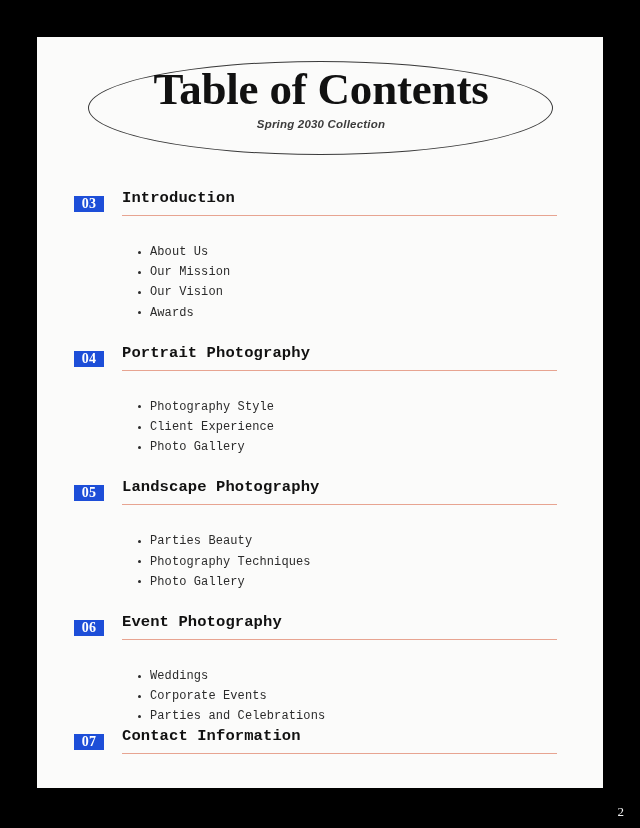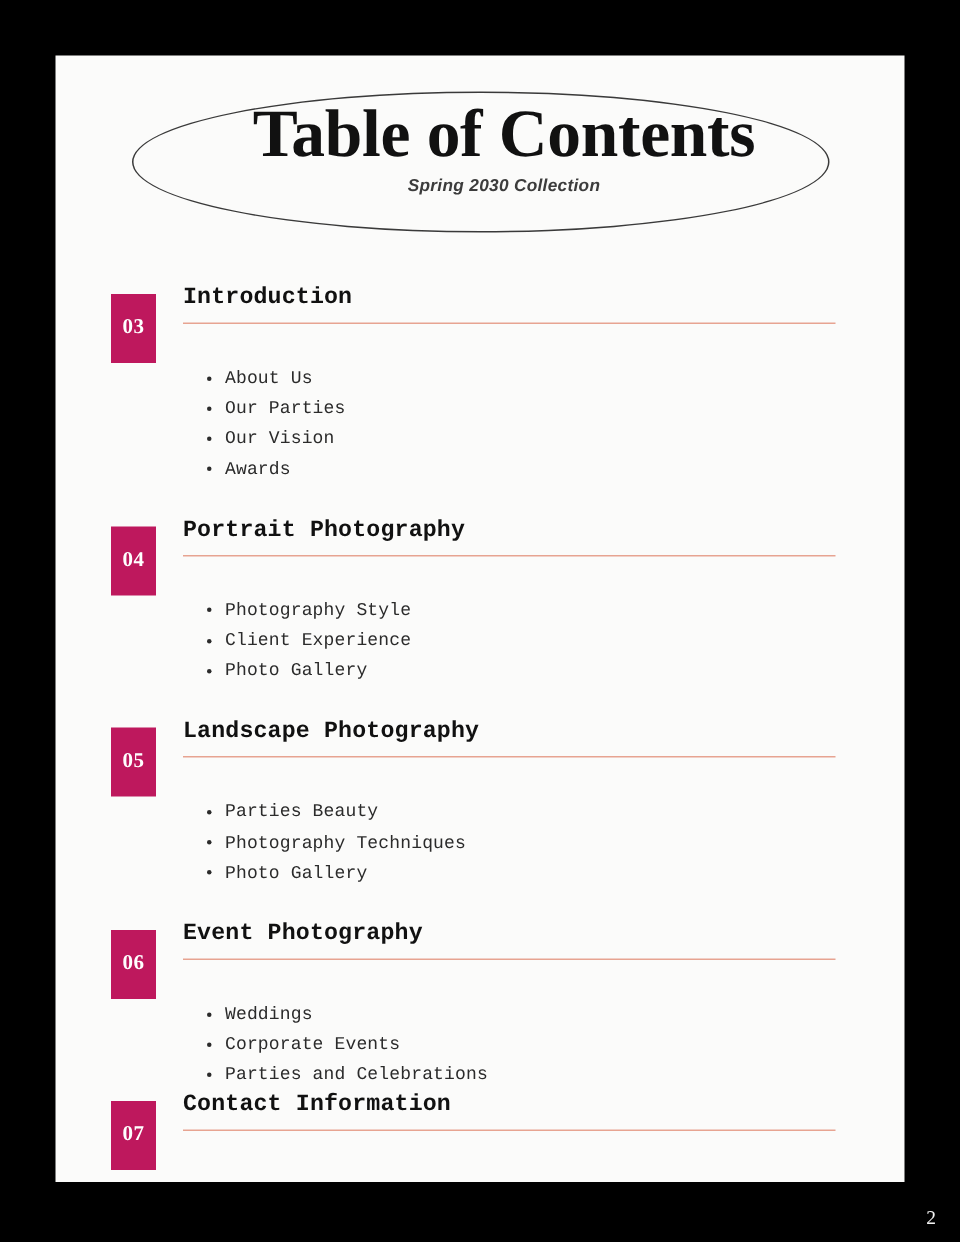--- a/index.html
+++ b/index.html
@@ -38,21 +38,21 @@
     left: 51px;
     top: 24px;
     width: 465px;
     height: 94px;
     border: 1px solid #3A3A3A;
     border-radius: 50%;
   }
 
   .title-block {
     position: absolute;
-    left: 16px;
+    left: 1px;
     top: 30px;
     width: 100%;
     text-align: center;
   }
 
   .doc-title {
     font-family: "Liberation Serif", "DejaVu Serif", serif;
     font-weight: 700;
     font-size: 45px;
     line-height: 1.02;
@@ -82,22 +82,22 @@
   .section-head {
     position: relative;
     min-height: 38px;
   }
 
   .num-badge {
     position: absolute;
     left: 37px;
     top: 7px;
     width: 30px;
-    height: 46px;
-    background: #be185d;
+    height: 16px;
+    background: #1d4ed8;
     color: #FFFFFF;
     font-family: "Liberation Serif", "DejaVu Serif", serif;
     font-weight: 700;
     font-size: 14px;
     display: flex;
     align-items: center;
     justify-content: center;
     letter-spacing: 0.3px;
   }
 
@@ -184,21 +184,21 @@
   <div class="sections">
 
     <div class="section s03">
       <div class="section-head">
         <div class="num-badge">03</div>
         <div class="section-title">Introduction</div>
         <div class="section-rule"></div>
       </div>
       <ul class="sub-list">
         <li class="sub-item">About Us</li>
-        <li class="sub-item">Our Parties</li>
+        <li class="sub-item">Our Mission</li>
         <li class="sub-item">Our Vision</li>
         <li class="sub-item">Awards</li>
       </ul>
     </div>
 
     <div class="section s04">
       <div class="section-head">
         <div class="num-badge">04</div>
         <div class="section-title">Portrait Photography</div>
         <div class="section-rule"></div>

